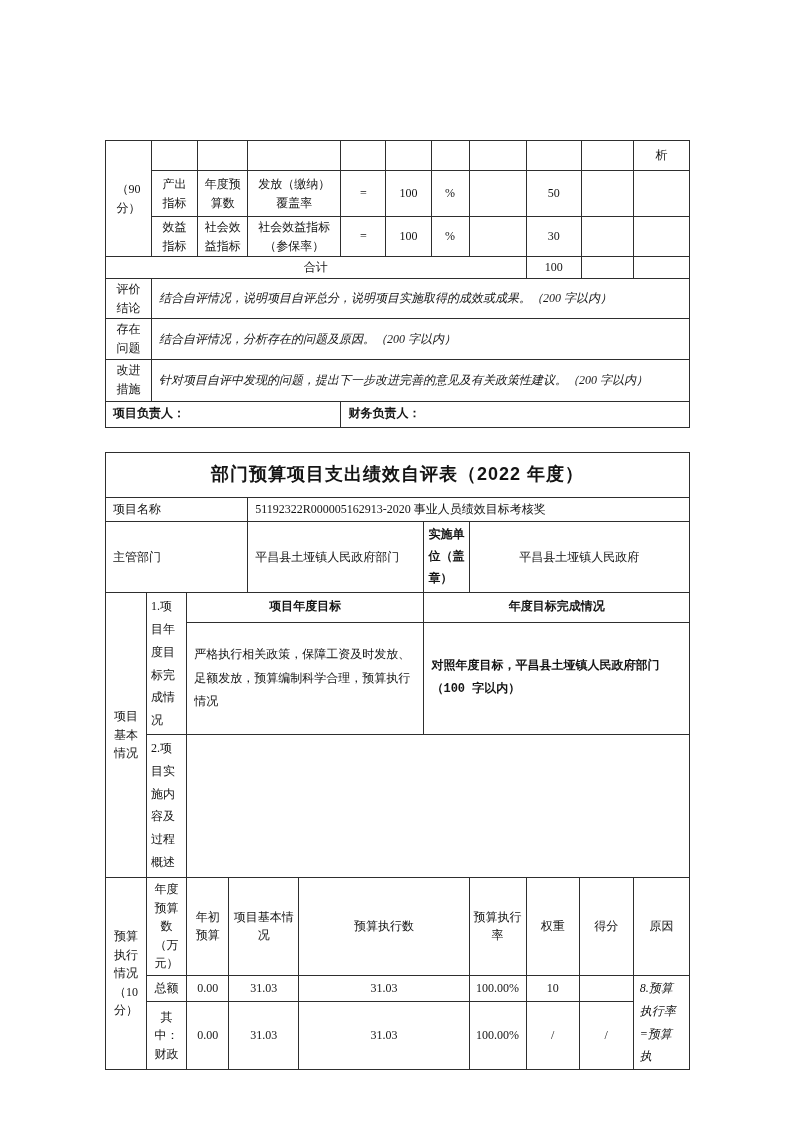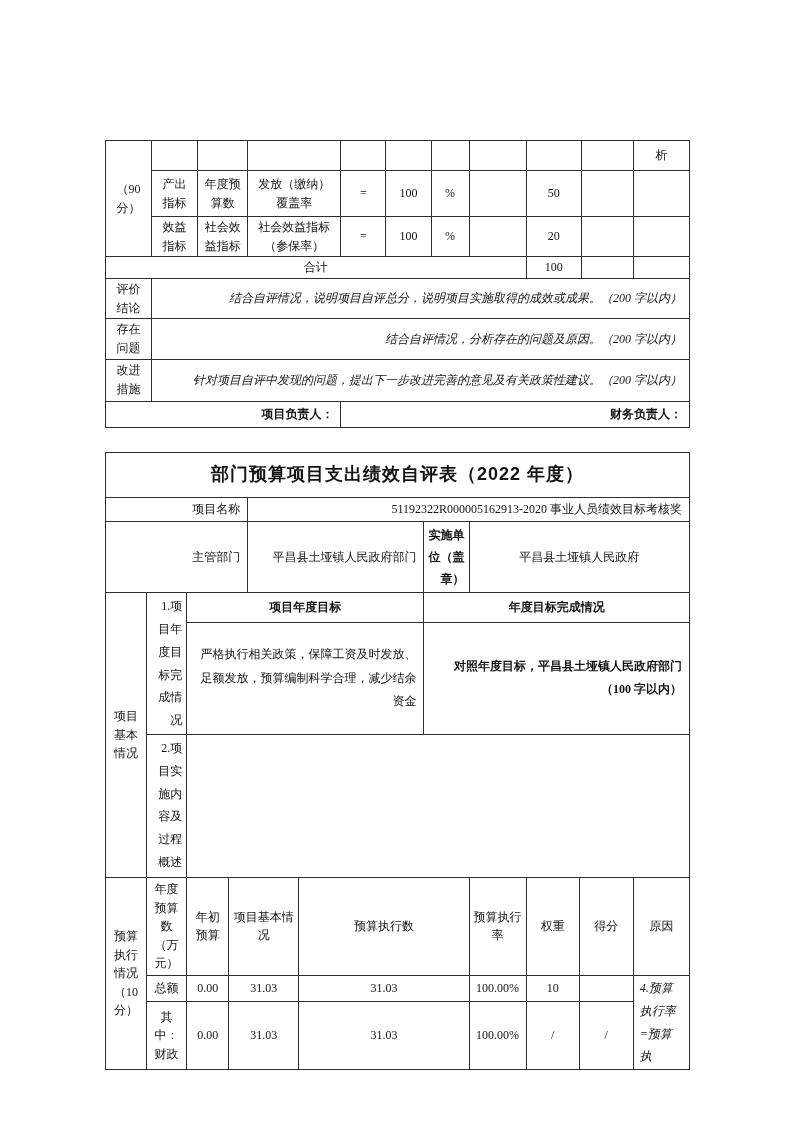--- a/index.html
+++ b/index.html
@@ -7,22 +7,22 @@
     position:relative; width:793px; height:1122px; background:#ffffff;
     font-family:"Liberation Serif", serif; color:#141414; overflow:hidden;
   }
   table { position:absolute; border-collapse:collapse; table-layout:fixed; }
   td {
     border:1px solid #2e2e2e;
     font-size:12px; line-height:1.55;
     text-align:center; vertical-align:middle;
     padding:1px 5px; overflow:hidden;
   }
-  td.l { text-align:right; padding:2px 7px; }
-  td.hei { font-family:Liberation Serif, serif; font-weight:600; }
+  td.l { text-align:left; padding:2px 7px; }
+  td.hei { font-family:Liberation Mono, monospace; font-weight:600; }
   td.kai { font-style:italic; }
   td.vtop { vertical-align:top; }
   td.tight { padding:2px 4px; }
   td.title-cell {
     font-family:"Liberation Sans", sans-serif; font-weight:700;
     font-size:18px; letter-spacing:1px; text-align:center;
   }
   td.goal-text { line-height:1.95; }
   td.reason { line-height:1.9; text-align:left; padding:1px 6px; }
   .page-number {
@@ -76,21 +76,21 @@
       <td></td>
     </tr>
     <tr style="height:40px">
       <td>效益指标</td>
       <td>社会效益指标</td>
       <td>社会效益指标（参保率）</td>
       <td>=</td>
       <td>100</td>
       <td>%</td>
       <td></td>
-      <td>20</td>
+      <td>30</td>
       <td></td>
       <td></td>
     </tr>
     <tr style="height:22px">
       <td colspan="8">合计</td>
       <td>100</td>
       <td></td>
       <td></td>
     </tr>
     <tr style="height:40px">
@@ -140,21 +140,21 @@
       <td class="l hei tight" style="line-height:1.85">实施单位（盖章）</td>
       <td colspan="4">平昌县土垭镇人民政府</td>
     </tr>
     <tr style="height:22px">
       <td rowspan="3">项目基本情况</td>
       <td rowspan="2" class="l vtop tight" style="line-height:1.9">1.项目年度目标完成情况</td>
       <td colspan="4" class="hei">项目年度目标</td>
       <td colspan="5" class="hei">年度目标完成情况</td>
     </tr>
     <tr style="height:84px">
-      <td colspan="4" class="l goal-text">严格执行相关政策，保障工资及时发放、足额发放，预算编制科学合理，减少结余资金</td>
+      <td colspan="4" class="l goal-text">严格执行相关政策，保障工资及时发放、足额发放，预算编制科学合理，预算执行情况</td>
       <td colspan="5" class="l hei goal-text">对照年度目标，平昌县土垭镇人民政府部门（100 字以内）</td>
     </tr>
     <tr style="height:143px">
       <td class="l vtop tight" style="line-height:1.9">2.项目实施内容及过程概述</td>
       <td colspan="9"></td>
     </tr>
     <tr style="height:85px">
       <td rowspan="3">预算执行情况（10 分）</td>
       <td class="tight">年度预算数（万元）</td>
       <td class="tight">年初预算</td>
@@ -166,21 +166,21 @@
       <td>原因</td>
     </tr>
     <tr style="height:23px">
       <td class="tight">总额</td>
       <td>0.00</td>
       <td colspan="2">31.03</td>
       <td colspan="2">31.03</td>
       <td class="tight">100.00%</td>
       <td>10</td>
       <td></td>
-      <td rowspan="2" class="kai reason">4.预算执行率=预算执</td>
+      <td rowspan="2" class="kai reason">8.预算执行率=预算执</td>
     </tr>
     <tr style="height:39px">
       <td class="tight">其中：财政</td>
       <td>0.00</td>
       <td colspan="2">31.03</td>
       <td colspan="2">31.03</td>
       <td class="tight">100.00%</td>
       <td>/</td>
       <td>/</td>
     </tr>

